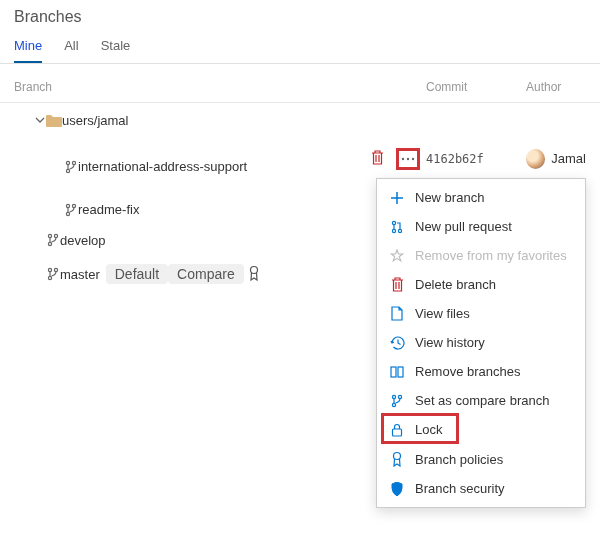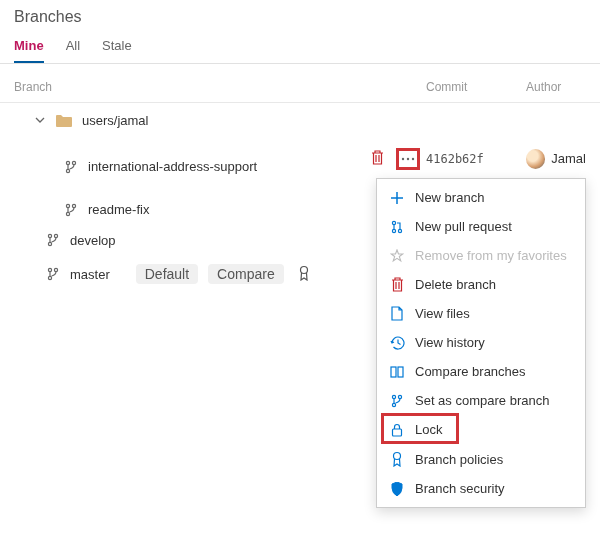--- a/index.html
+++ b/index.html
@@ -27,43 +27,43 @@
     border-bottom: 1px solid #e1e1e1;
   }
   .tab {
     padding: 8px 0;
     font-size: 13px;
     color: #666;
     cursor: pointer;
     border-bottom: 2px solid transparent;
   }
   .tab.active {
-    color: #be185d;
+    color: #1d4ed8;
     border-bottom-color: #005a9e;
-    font-weight: 700;
+    font-weight: 400;
   }
   .header-row {
     display: flex;
     align-items: center;
     padding: 8px 14px;
     border-bottom: 1px solid #e8e8e8;
     color: #999;
     font-size: 12px;
     margin-top: 8px;
   }
   .col-branch { flex: 1; }
   .col-commit { width: 100px; }
   .col-author { width: 60px; }
   .row {
     display: flex;
     align-items: center;
     padding: 6px 14px;
     min-height: 34px;
   }
-  .row .col-branch { display: flex; align-items: center; gap: 10px; }
+  .row .col-branch { display: flex; align-items: center; gap: 0; }
   .chevron { width: 12px; display: inline-flex; justify-content: center; color: #666; cursor: pointer; }
   .folder-icon, .branch-icon { display: inline-flex; align-items: center; }
   .folder-icon svg { fill: #dcb67a; }
   .branch-icon svg { stroke: #666; }
   .indent-1 { padding-left: 20px; }
   .indent-2 { padding-left: 50px; margin-top: 16px; }
   .badge {
     background: #f0f0f0;
     color: #555;
     font-size: 14px;
@@ -344,21 +344,21 @@
       </span>
     <span>View history</span>
   </div>
   <div class="menu-item">
     <span class="mi-icon">
         <svg width="14" height="12" viewBox="0 0 14 12" fill="none" stroke-width="1.2">
           <rect x="1" y="1" width="5" height="10"></rect>
           <rect x="8" y="1" width="5" height="10"></rect>
         </svg>
       </span>
-    <span>Compare branches</span>
+    <span>Remove branches</span>
   </div>
   <div class="menu-item">
     <span class="mi-icon">
         <svg width="14" height="14" viewBox="0 0 14 14" fill="none" stroke-width="1.2">
           <circle cx="4" cy="3" r="1.6"></circle>
           <circle cx="4" cy="11" r="1.6"></circle>
           <circle cx="10" cy="3" r="1.6"></circle>
           <path d="M4 4.6 L4 9.4 M10 4.6 Q10 8 5.6 9"></path>
         </svg>
       </span>

